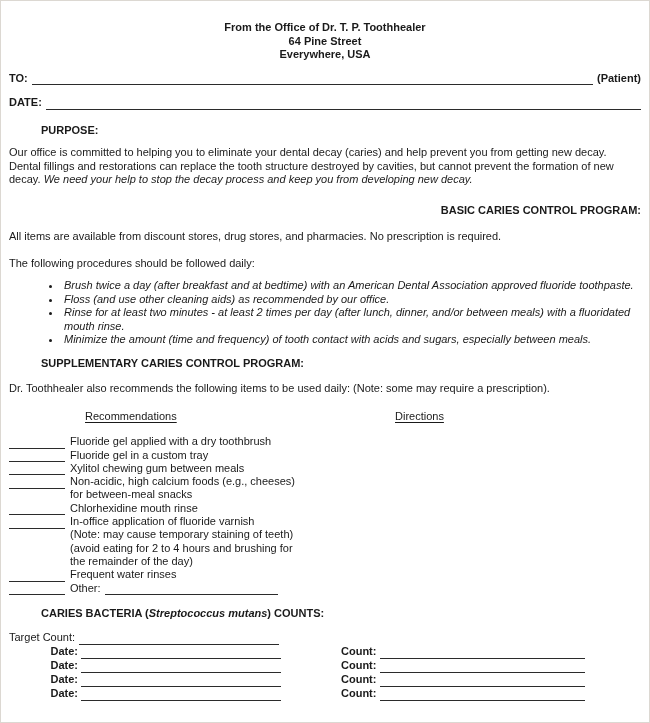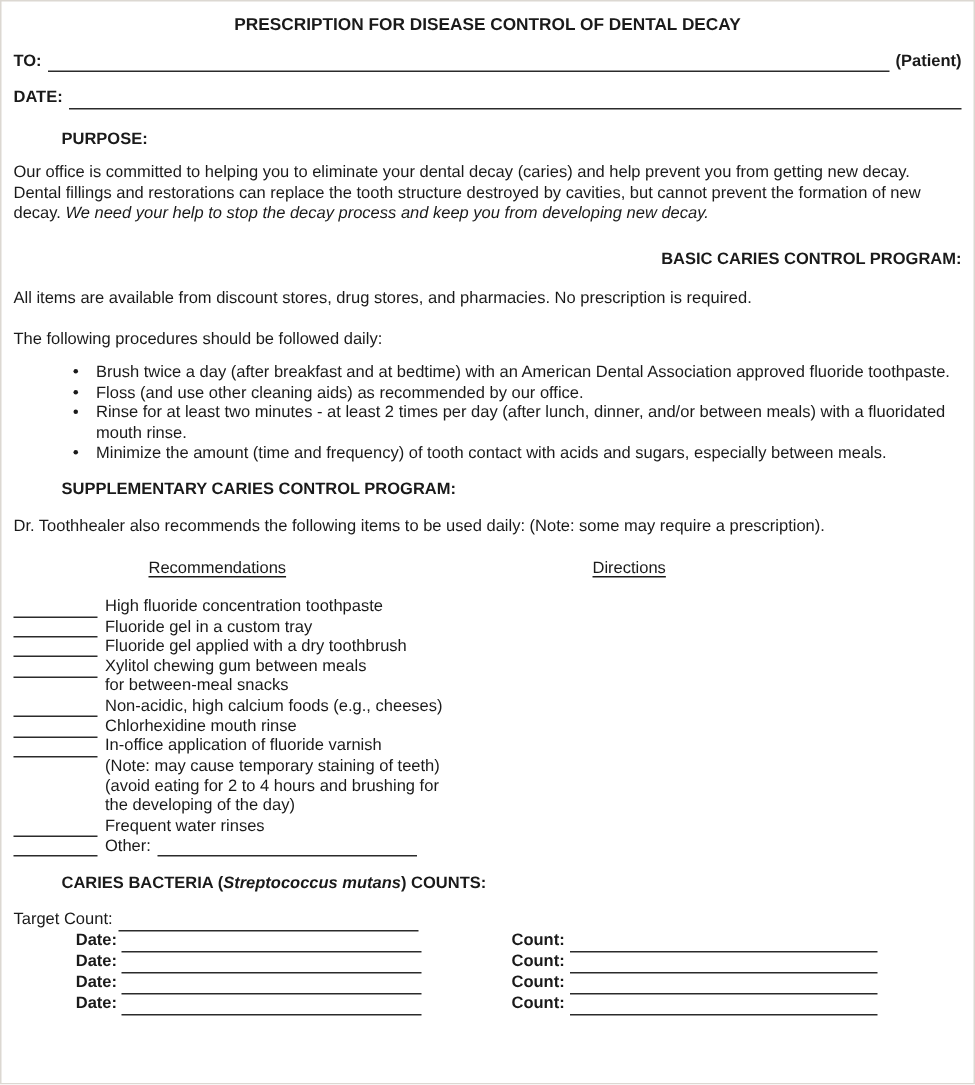--- a/index.html
+++ b/index.html
@@ -26,28 +26,28 @@
   .suffix { font-weight:bold; flex:none; }
   .date-row { margin-top:11px; }
   .date-row .fill-line { margin-right:0; }
 
   .h-section { font-weight:bold; margin-top:14px;margin-left:32px; }
   .para { margin-top:9px; }
   .h-basic { margin-top:17px;text-align:right; }
   .intro { margin-top:13px; }
 
   ul.bullets { margin:9px 0 0 0; padding-left:53px; }
-  ul.bullets li { margin:0; padding-left:2px; }
+  ul.bullets li { margin:0; padding-left:2px;font-style:italic; }
 
   .h-supp { margin-top:10px; }
   .supp-intro { margin-top:12px; }
 
   .col-headers { position:relative; height:14px; margin-top:14px; }
   .col-headers span { position:absolute; text-decoration:underline; text-underline-offset:2px; }
-  .col-rec { left:90px; }
+  .col-rec { left:76px; }
   .col-dir { left:386px; }
 
   .rec-list { margin-top:12px; }
   .rec-row { display:flex; align-items:flex-end; height:13.3px; }
   .rec-blank { flex:none; width:56px; border-bottom:1.4px solid #2b2b2b; height:10px; margin-right:5px; }
   .rec-row.cont { padding-left:61px; }
   .rec-trail { flex:none; width:173px; border-bottom:1.4px solid #2b2b2b; height:10px; margin-left:4px; }
 
   .h-counts { margin-top:12px; }
   .h-counts .species { font-style:italic; }
@@ -59,22 +59,26 @@
   .dc-label { flex:none; width:69px; text-align:right; font-weight:bold; }
   .dc-line { flex:none; width:200px; border-bottom:1.5px solid #2b2b2b; height:11px; margin-left:3px; }
   .cnt-label { flex:none; font-weight:bold; margin-left:60px; }
   .cnt-line { flex:none; width:205px; border-bottom:1.5px solid #2b2b2b; height:11px; margin-left:4px; }
 </style>
 </head>
 <body>
 
 <div class="page">
 
-  <div class="title">PRESCRIPTION FOR DISEASE CONTROL OF DENTAL DECAY</div>
 
+  <div class="office">
+    <div>From the Office of Dr. T. P. Toothhealer</div>
+    <div>64 Pine Street</div>
+    <div>Everywhere, USA</div>
+  </div>
 
   <div class="field-row">
     <span class="lbl">TO:</span>
     <span class="fill-line"></span>
     <span class="suffix">(Patient)</span>
   </div>
 
   <div class="field-row date-row">
     <span class="lbl">DATE:</span>
     <span class="fill-line"></span>
@@ -102,57 +106,53 @@
   <div class="supp-intro">Dr. Toothhealer also recommends the following items to be used daily: (Note: some may require a prescription).</div>
 
   <div class="col-headers">
     <span class="col-rec">Recommendations</span>
     <span class="col-dir">Directions</span>
   </div>
 
   <div class="rec-list">
     <div class="rec-row">
         <span class="rec-blank"></span>
-        <span class="rec-text">High fluoride concentration toothpaste</span>
+        <span class="rec-text">Fluoride gel applied with a dry toothbrush</span>
       </div>
     <div class="rec-row">
         <span class="rec-blank"></span>
         <span class="rec-text">Fluoride gel in a custom tray</span>
       </div>
     <div class="rec-row">
         <span class="rec-blank"></span>
-        <span class="rec-text">Fluoride gel applied with a dry toothbrush</span>
-      </div>
-    <div class="rec-row">
-        <span class="rec-blank"></span>
         <span class="rec-text">Xylitol chewing gum between meals</span>
-      </div>
-    <div class="rec-row cont">
-        <span class="rec-text">for between-meal snacks</span>
       </div>
     <div class="rec-row">
         <span class="rec-blank"></span>
         <span class="rec-text">Non-acidic, high calcium foods (e.g., cheeses)</span>
+      </div>
+    <div class="rec-row cont">
+        <span class="rec-text">for between-meal snacks</span>
       </div>
     <div class="rec-row">
         <span class="rec-blank"></span>
         <span class="rec-text">Chlorhexidine mouth rinse</span>
       </div>
     <div class="rec-row">
         <span class="rec-blank"></span>
         <span class="rec-text">In-office application of fluoride varnish</span>
       </div>
     <div class="rec-row cont">
         <span class="rec-text">(Note: may cause temporary staining of teeth)</span>
       </div>
     <div class="rec-row cont">
         <span class="rec-text">(avoid eating for 2 to 4 hours and brushing for</span>
       </div>
     <div class="rec-row cont">
-        <span class="rec-text">the developing of the day)</span>
+        <span class="rec-text">the remainder of the day)</span>
       </div>
     <div class="rec-row">
         <span class="rec-blank"></span>
         <span class="rec-text">Frequent water rinses</span>
       </div>
     <div class="rec-row">
         <span class="rec-blank"></span>
         <span class="rec-text">Other:</span>
         <span class="rec-trail"></span>
       </div>

